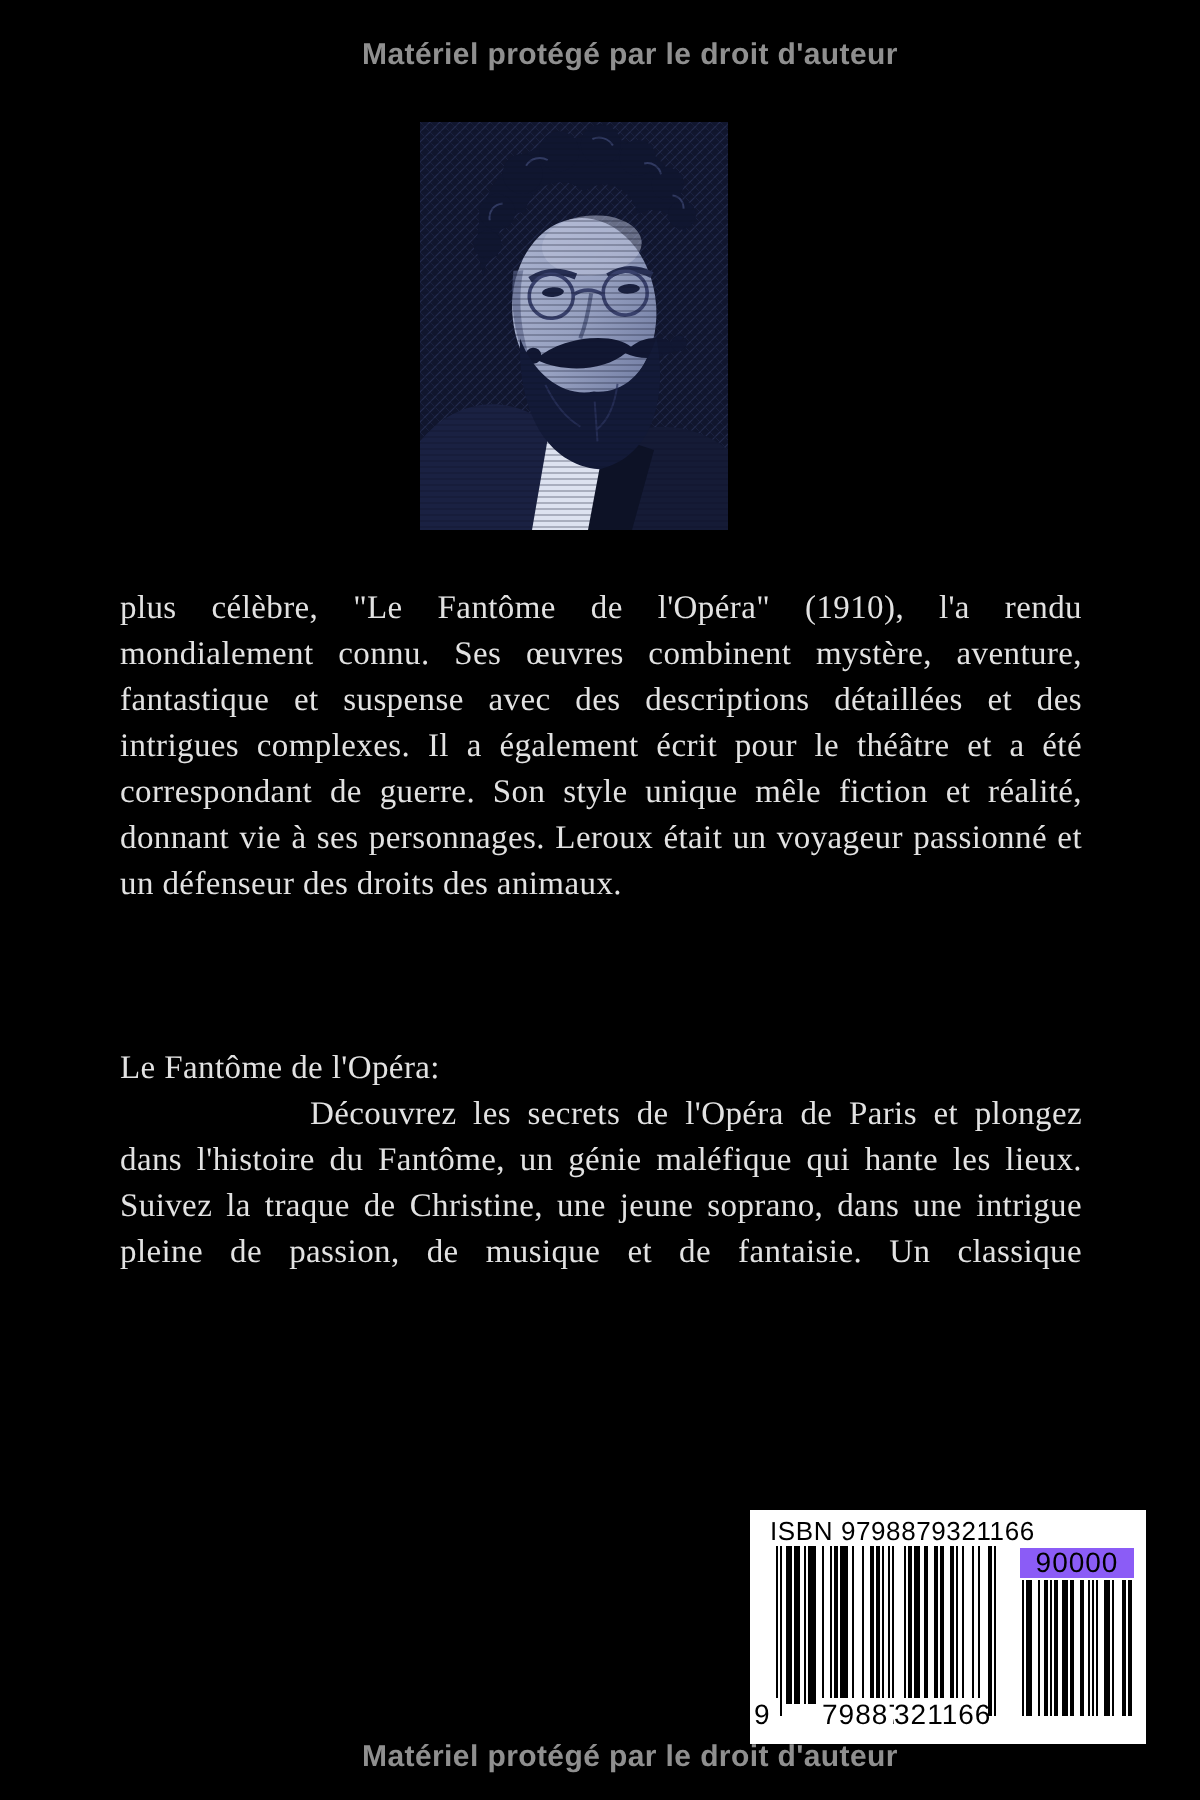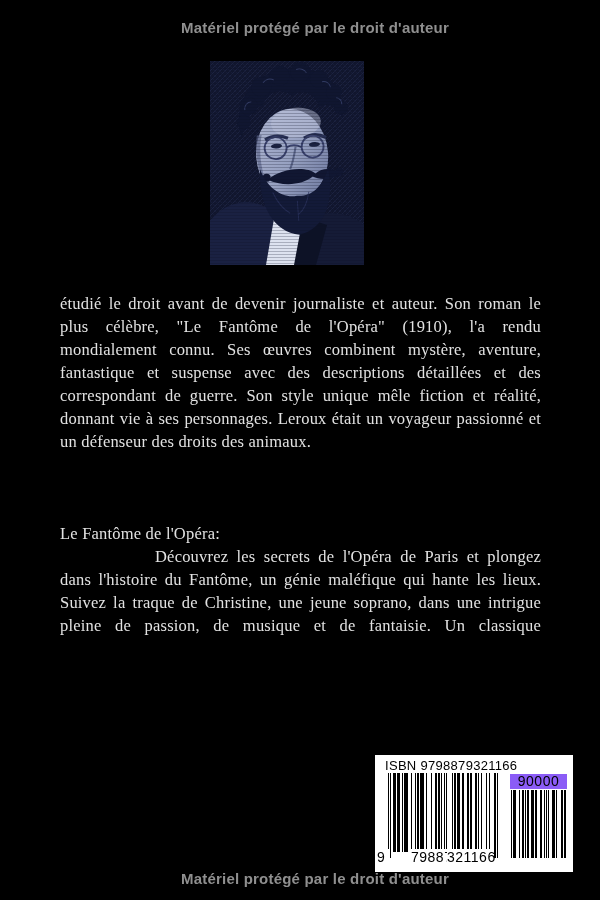--- a/index.html
+++ b/index.html
@@ -110,24 +110,24 @@
         <circle cx="55" cy="115" r="4" fill="#111732"></circle>
         <circle cx="128" cy="114" r="4" fill="#111732"></circle>
         <path d="M49 106C45 142 58 170 84 174 110 170 121 142 117 110 109 130 97 137 84 135 70 137 55 126 49 106Z" fill="#131a38"></path>
         <path d="M60 130c4 10 10 18 16 22M96 132c-2 10-6 18-12 22M84 140v20" stroke="#2c3560" stroke-width="1" fill="none" opacity="0.7"></path>
       </g>
       <rect width="154" height="204" fill="url(#scan)"></rect>
     </svg>
   </div>
 
   <div class="textblock bio">
-      <div class="jline">étudié le droit avant de devenir journaliste et auteur. Son roman le</div>
       <div class="jline">plus célèbre, "Le Fantôme de l'Opéra" (1910), l'a rendu</div>
       <div class="jline">mondialement connu. Ses œuvres combinent mystère, aventure,</div>
       <div class="jline">fantastique et suspense avec des descriptions détaillées et des</div>
+      <div class="jline">intrigues complexes. Il a également écrit pour le théâtre et a été</div>
       <div class="jline">correspondant de guerre. Son style unique mêle fiction et réalité,</div>
       <div class="jline">donnant vie à ses personnages. Leroux était un voyageur passionné et</div>
       <div class="jline last">un défenseur des droits des animaux.</div>
     </div>
 
   <div class="textblock synopsis-block">
     <div class="heading">Le Fantôme de l'Opéra:</div>
     <div>
         <div class="jline indent">Découvrez les secrets de l'Opéra de Paris et plongez</div>
         <div class="jline">dans l'histoire du Fantôme, un génie maléfique qui hante les lieux.</div>

